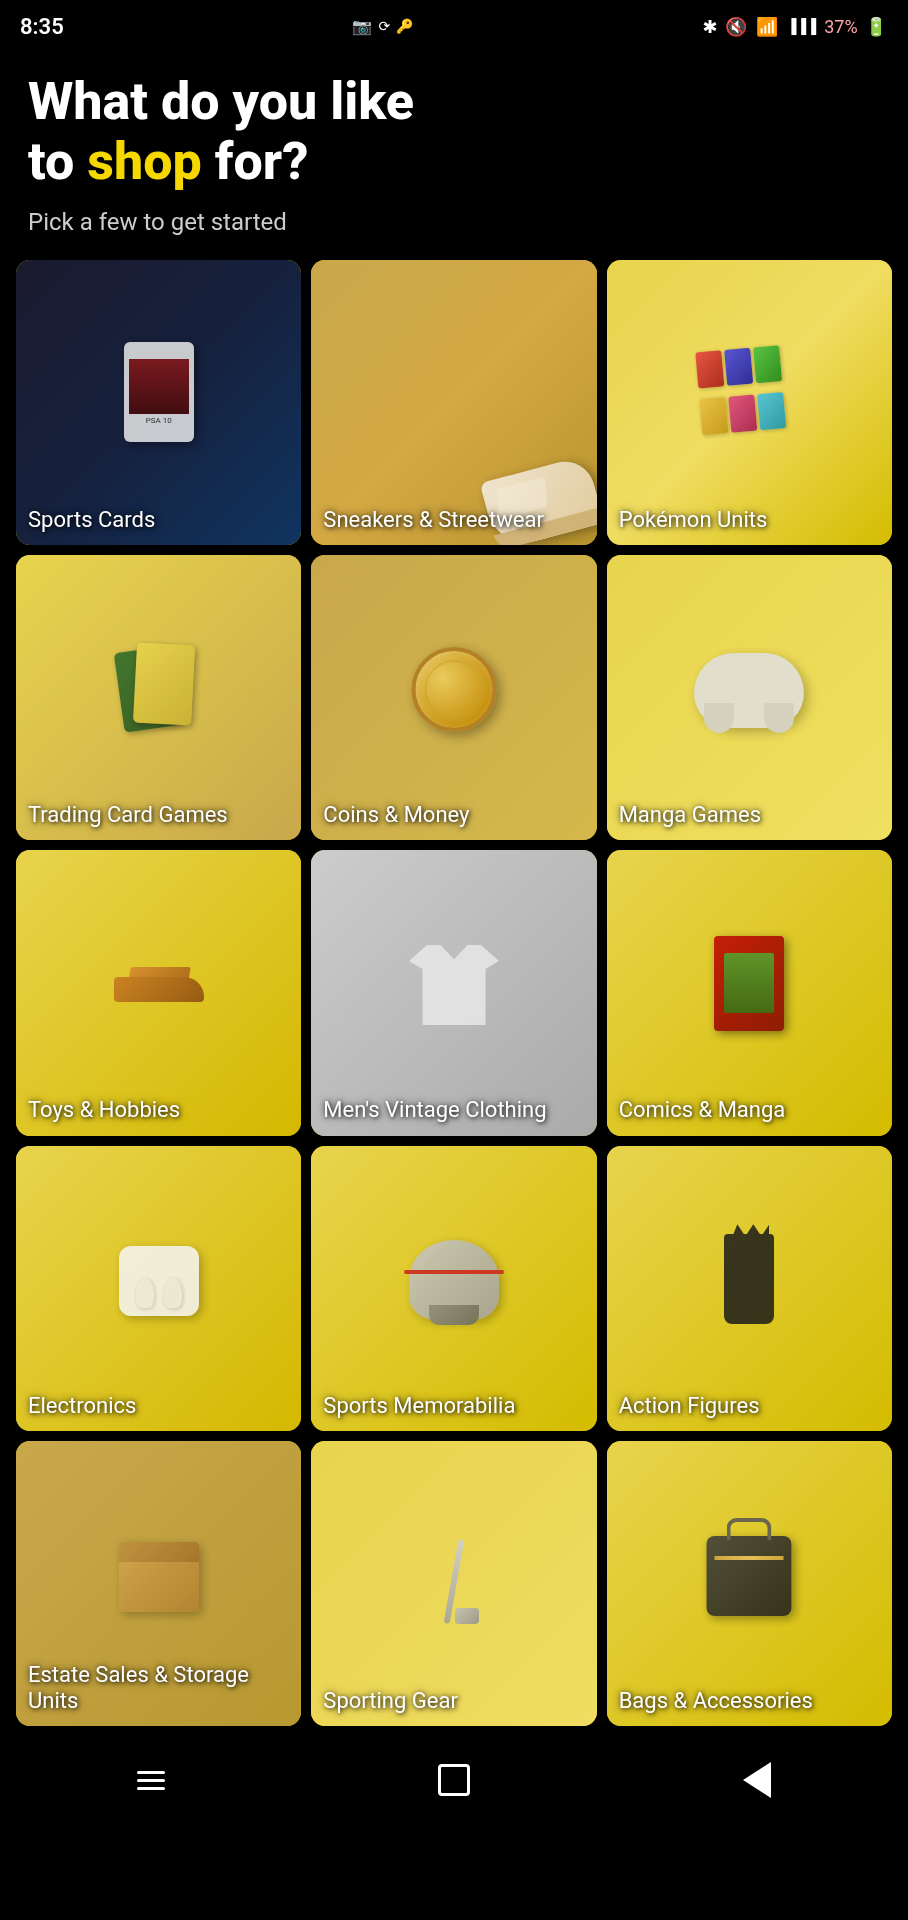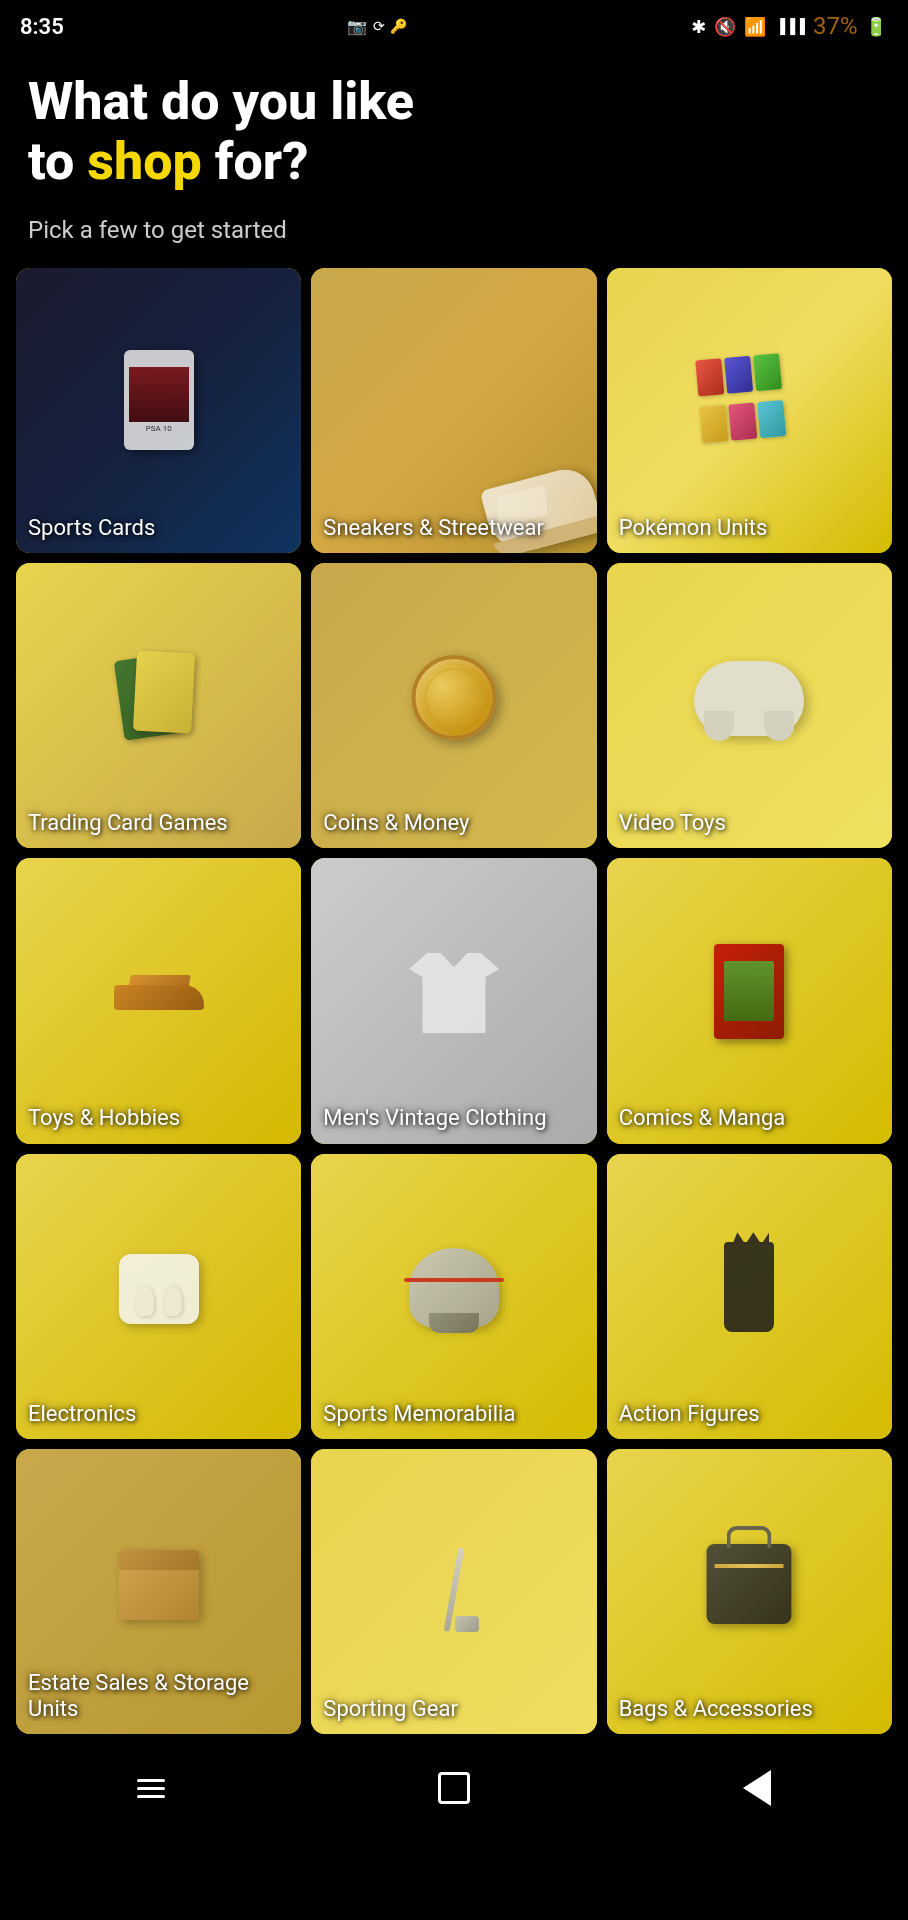--- a/index.html
+++ b/index.html
@@ -34,43 +34,43 @@
       gap: 6px;
       font-size: 16px;
     }
     .status-right {
       display: flex;
       align-items: center;
       gap: 8px;
       font-size: 18px;
     }
     .battery-pct {
-      font-size: 24px;
-      color: #a16207;
+      font-size: 18px;
+      color: #fca5a5;
     }
 
     
     .header {
       background: #000;
       padding: 20px 28px 16px 28px;
     }
     .header-title {
       font-size: 52px;
       font-weight: 800;
       line-height: 1.15;
       color: #fff;
       margin-bottom: 4px;
     }
     .header-title .highlight {
       color: #f5d800;
     }
     .header-subtitle {
       font-size: 24px;
       color: #ccc;
-      margin-top: 24px;
+      margin-top: 16px;
     }
 
     
     .grid-container {
       padding: 8px 16px 16px 16px;
       display: grid;
       grid-template-columns: repeat(3, 1fr);
       gap: 10px;
     }
 
@@ -644,21 +644,21 @@
     </div>
     <span class="grid-item-label">Coins &amp; Money</span>
   </div>
 
   <div class="grid-item">
     <div class="grid-item-bg bg-video-games">
       <div class="item-icon">
         <div class="icon-controller"></div>
       </div>
     </div>
-    <span class="grid-item-label">Video Toys</span>
+    <span class="grid-item-label">Manga Games</span>
   </div>
 
   <div class="grid-item">
     <div class="grid-item-bg bg-toys">
       <div class="item-icon">
         <div class="icon-plane">
           <div class="plane-wing"></div>
           <div class="plane-body"></div>
         </div>
       </div>

